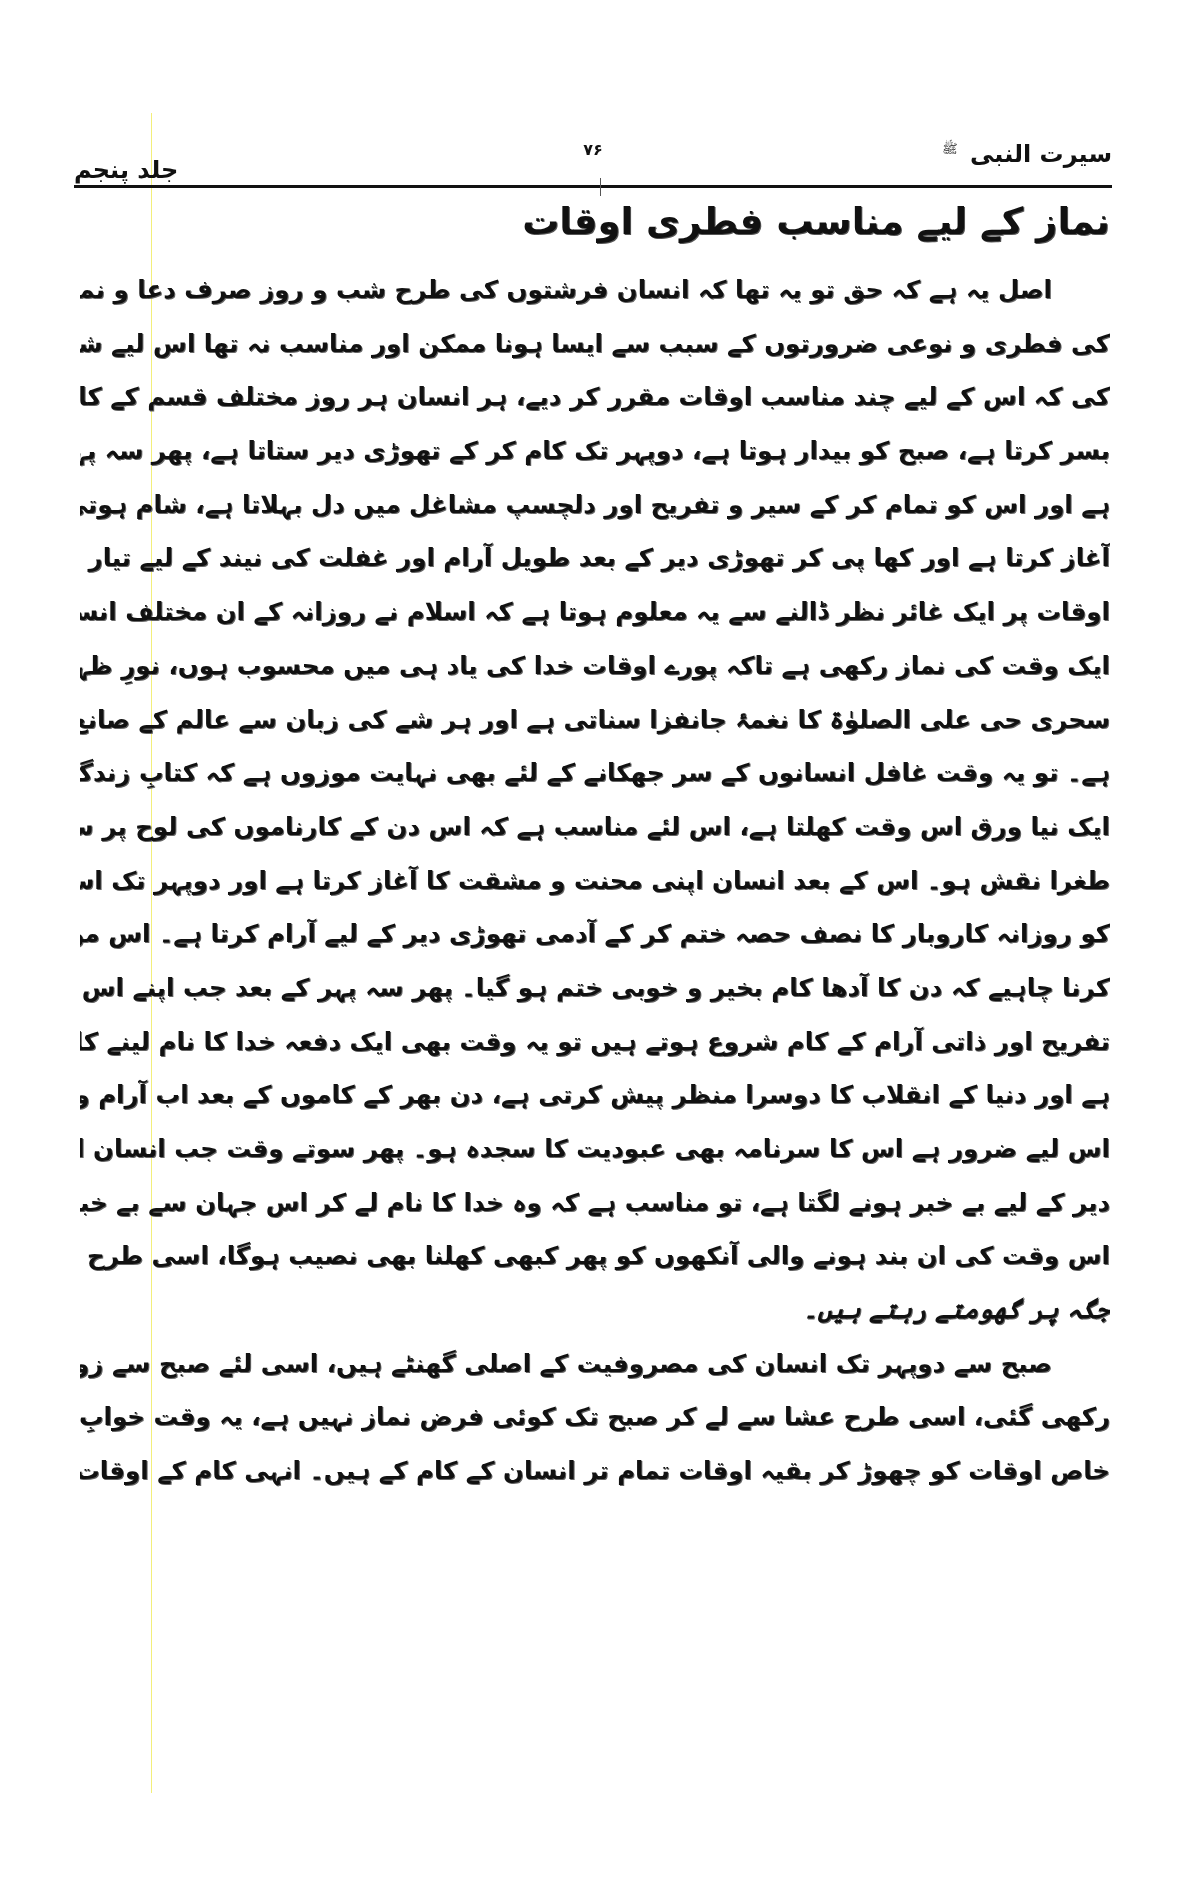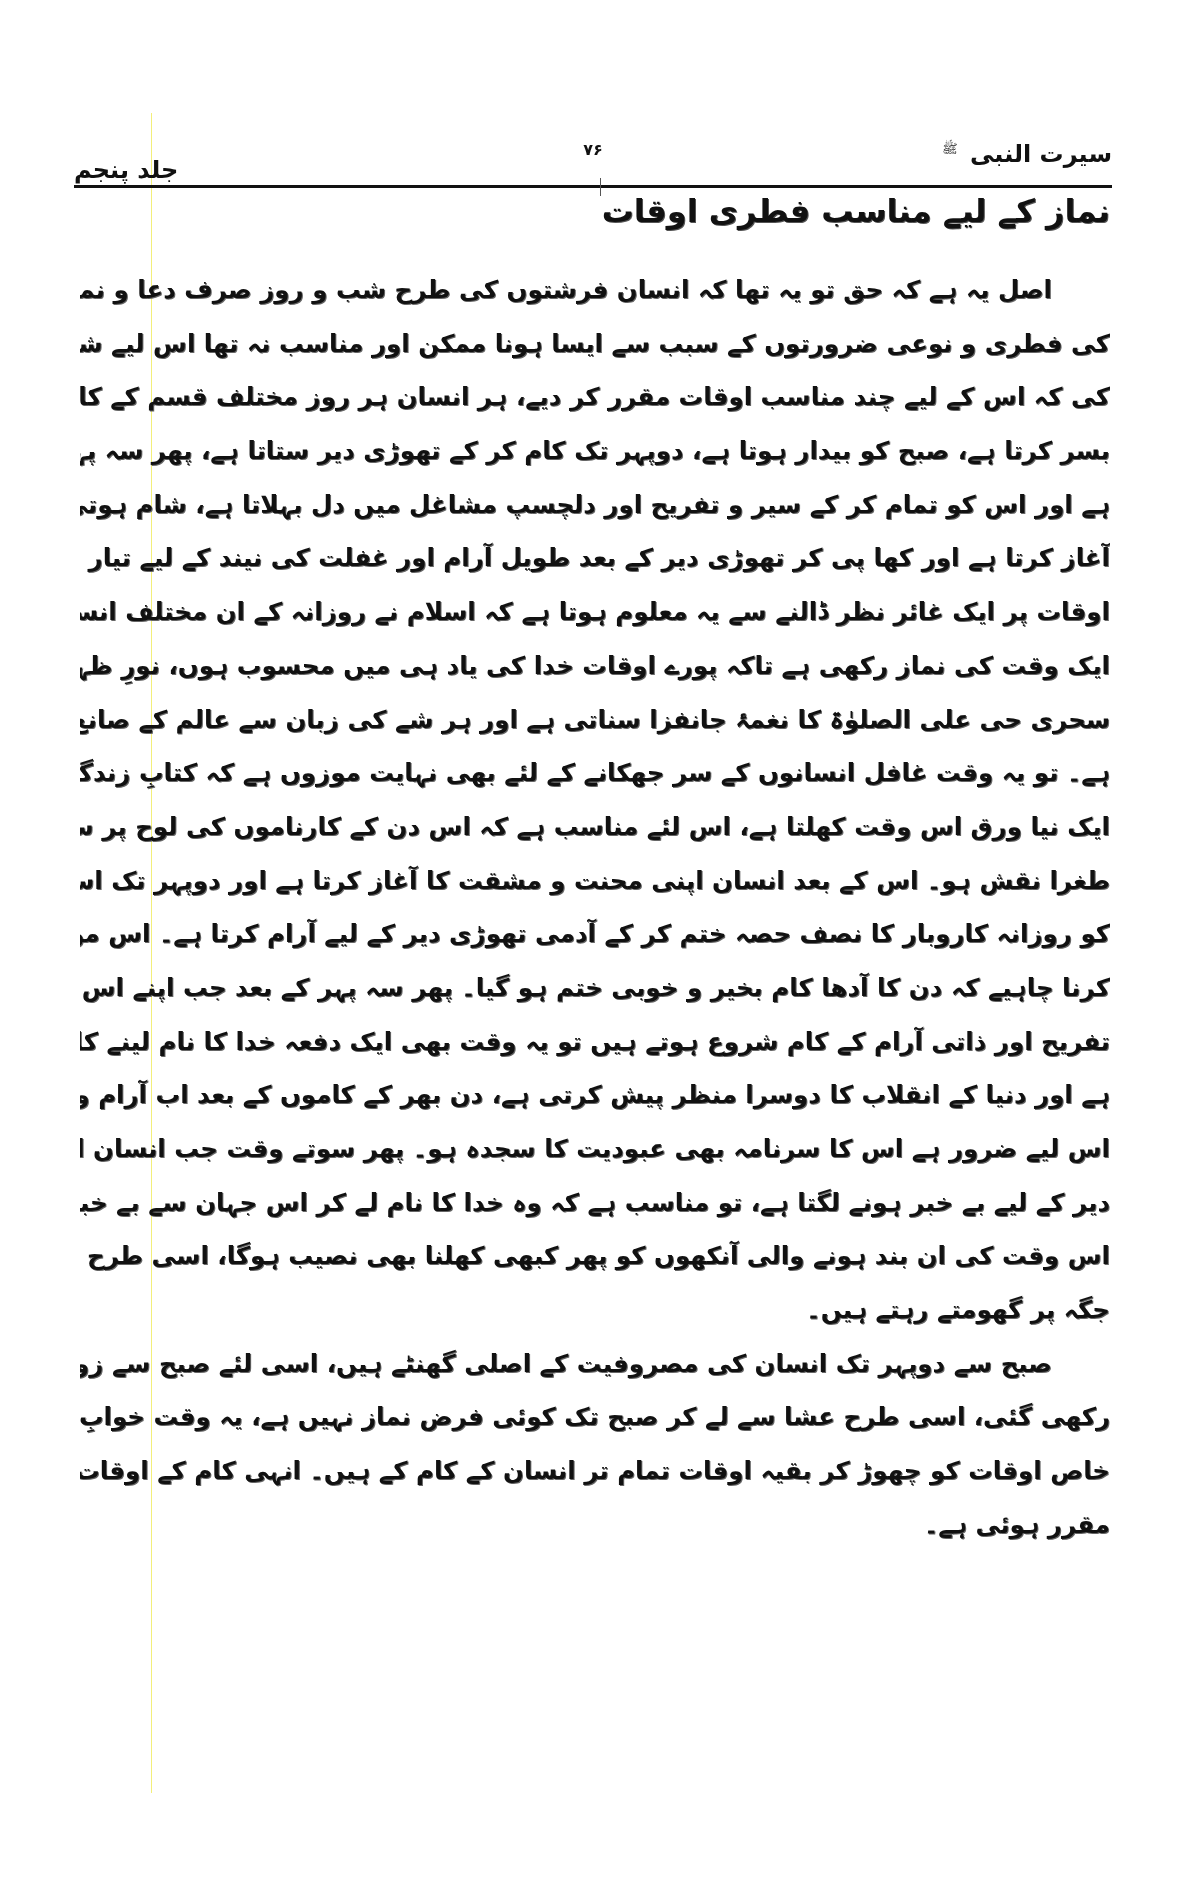--- a/index.html
+++ b/index.html
@@ -81,23 +81,23 @@
       position: absolute;
       left: 600px;
       top: 178px;
       width: 1px;
       height: 18px;
       background: #555555;
     }
     .section-heading {
       position: absolute;
       right: 82px;
-      top: 192px;
+      top: 200px;
       direction: rtl;
-      font-size: 32px;
+      font-size: 37px;
       font-weight: bold;
       white-space: nowrap;
       text-shadow: 1px 1px 0 #555;
     }
     .body-text {
       position: absolute;
       left: 80px;
       right: 82px;
       top: 263px;
       direction: rtl;
@@ -113,20 +113,21 @@
       text-align: justify;
       text-align-last: justify;
       height: 53.7px;
       overflow: hidden;
     }
     .body-text .line.indent {
       padding-right: 58px;
     }
     .body-text .line.last {
       text-align-last: right;
+      font-style: italic;
     }
   </style>
 </head>
 <body>
 
 <div class="page">
 
   <div class="margin-line"></div>
 
   <div class="header">
@@ -162,17 +163,16 @@
       <span class="line">ہے اور دنیا کے انقلاب کا دوسرا منظر پیش کرتی ہے، دن بھر کے کاموں کے بعد اب آرام و سکون کا دور شروع ہوتا</span>
       <span class="line">اس لیے ضرور ہے اس کا سرنامہ بھی عبودیت کا سجدہ ہو۔ پھر سوتے وقت جب انسان اپنی با احساس زندگی سے کچھ</span>
       <span class="line">دیر کے لیے بے خبر ہونے لگتا ہے، تو مناسب ہے کہ وہ خدا کا نام لے کر اس جہان سے بے خبر ہو، کیونکہ کیا معلوم کہ</span>
       <span class="line">اس وقت کی ان بند ہونے والی آنکھوں کو پھر کبھی کھلنا بھی نصیب ہوگا، اسی طرح آخر تک روزانہ کام کے یہ پہیے اپنی</span>
       <span class="line last">جگہ پر گھومتے رہتے ہیں۔</span>
     </div>
     <div>
       <span class="line indent">صبح سے دوپہر تک انسان کی مصروفیت کے اصلی گھنٹے ہیں، اسی لئے صبح سے زوال تک کوئی فرض نماز نہیں</span>
       <span class="line">رکھی گئی، اسی طرح عشا سے لے کر صبح تک کوئی فرض نماز نہیں ہے، یہ وقت خوابِ راحت کے لیے موزوں ہے۔ ان</span>
       <span class="line">خاص اوقات کو چھوڑ کر بقیہ اوقات تمام تر انسان کے کام کے ہیں۔ انہی کام کے اوقات کے شروع میں نمازِ پنجگانہ</span>
-      <span class="line last">مقرر ہوئی ہے۔</span>
     </div>
   </div>
 
 </div>
 
 </body></html>

